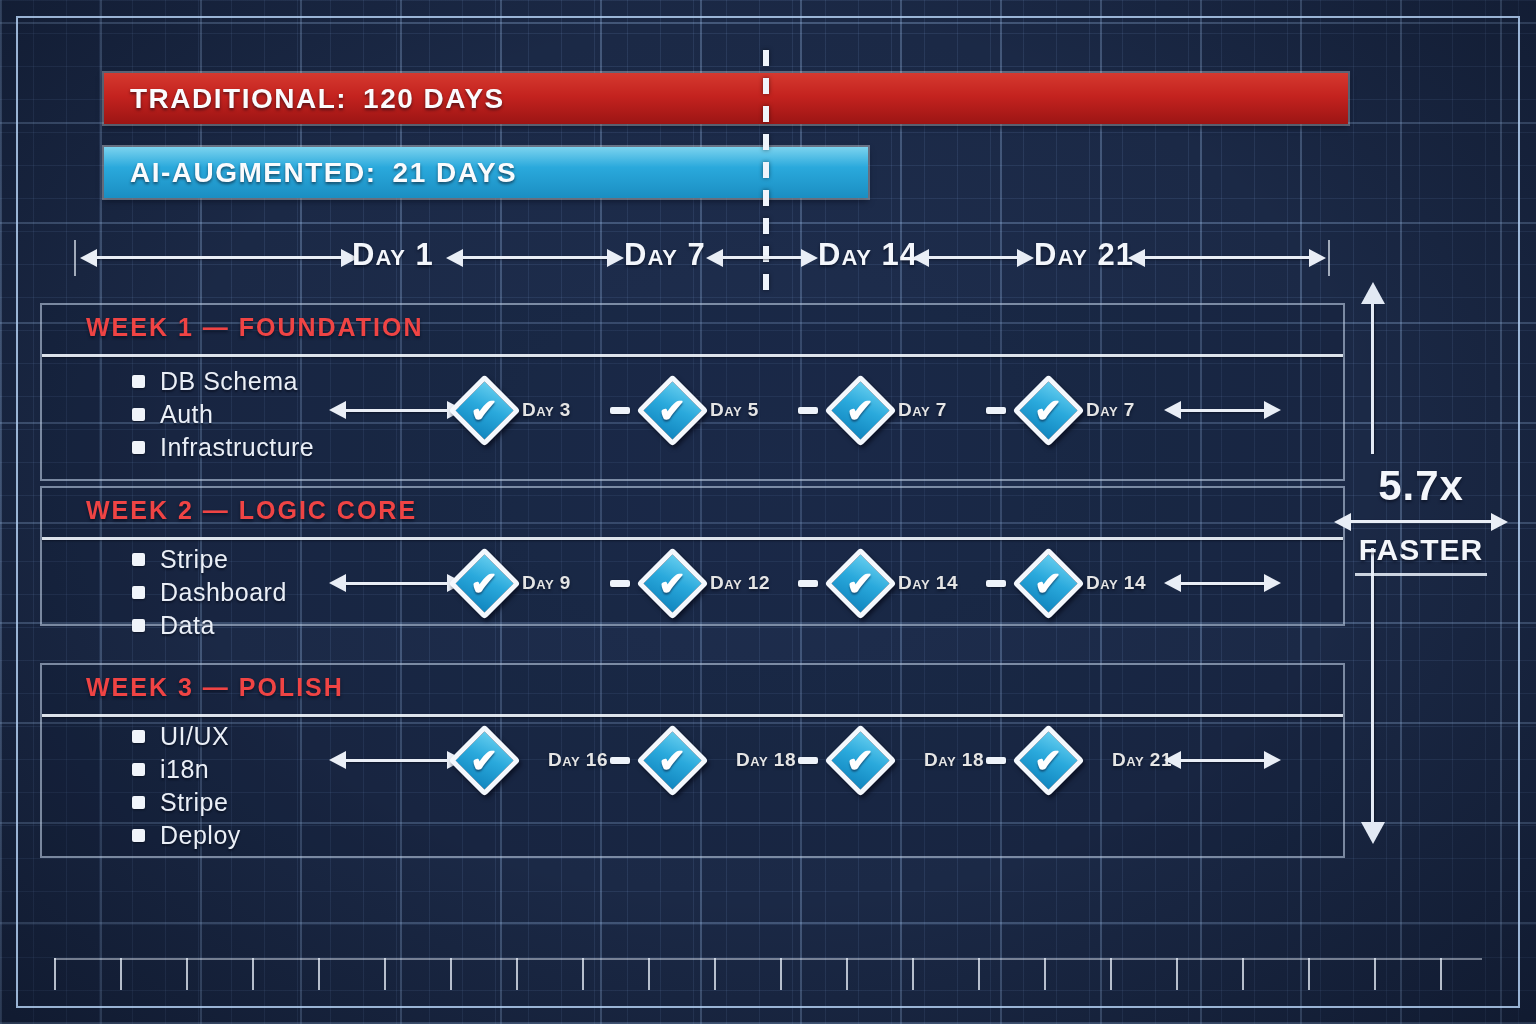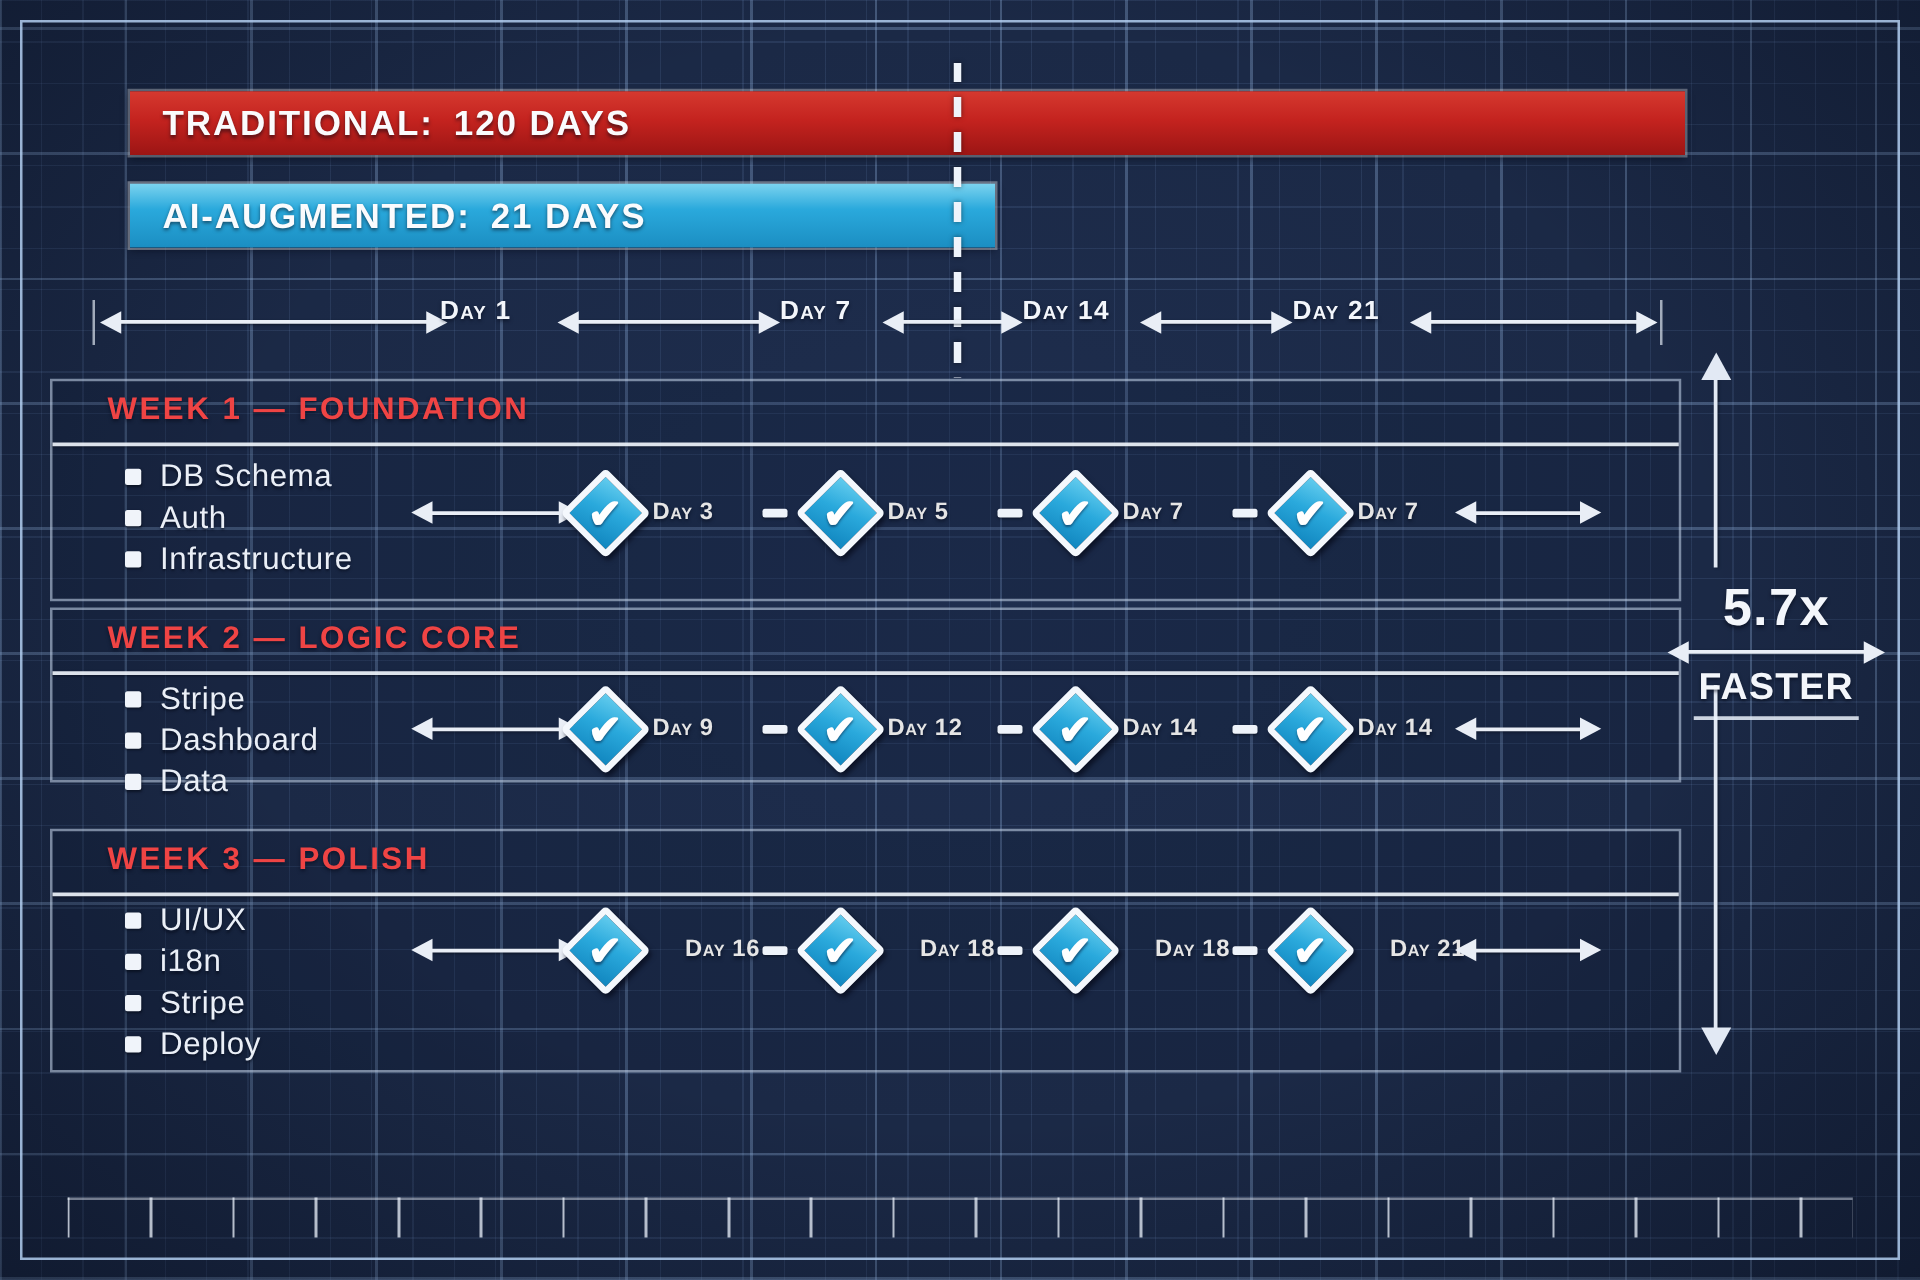--- a/index.html
+++ b/index.html
@@ -18,52 +18,52 @@
   .ruler{position:absolute;left:54px;right:54px;top:958px;height:30px;
     border-top:2px solid rgba(235,242,252,.45);
     background:repeating-linear-gradient(90deg, rgba(235,242,252,.75) 0 2px, transparent 2px 66px);}
   
   .bar{position:absolute;left:104px;height:51px;display:flex;align-items:center;gap:16px;
     padding-left:26px;color:#fafbfd;font-weight:bold;font-size:28px;letter-spacing:1.5px;
     text-shadow:0 2px 3px rgba(10,10,20,.55);box-sizing:border-box;}
   .bar.red{top:73px;width:1244px;
     background:linear-gradient(180deg,#d5392f 0%,#c4231f 45%,#9c1514 100%);
     box-shadow:0 0 0 2px rgba(255,255,255,.30), 0 3px 6px rgba(5,10,25,.6);}
-  .bar.blue{top:147px;width:692px;
+  .bar.blue{top:147px;width:764px;
     background:linear-gradient(180deg,#7bd3ef 0%,#2aa9dc 40%,#1b8ec2 100%);
     box-shadow:0 0 0 2px rgba(255,255,255,.35), 0 3px 6px rgba(5,10,25,.6);align-items:center;}
   .dashline{position:absolute;left:763px;top:50px;width:6px;height:252px;
     background:repeating-linear-gradient(180deg,#eff4fb 0 16px, transparent 16px 28px);
     filter:drop-shadow(0 0 2px rgba(0,0,0,.5));}
   
   .arrow{height:3px;background:#e9eef6;position:relative;box-shadow:0 1px 2px rgba(4,8,20,.5);}
   .arrow.abs{position:absolute;}
   .arrow.l::before{content:'';position:absolute;left:-16px;top:50%;transform:translateY(-50%);
     border-top:9px solid transparent;border-bottom:9px solid transparent;border-right:17px solid #e9eef6;}
   .arrow.r::after{content:'';position:absolute;right:-16px;top:50%;transform:translateY(-50%);
     border-top:9px solid transparent;border-bottom:9px solid transparent;border-left:17px solid #e9eef6;}
   .varrow{position:absolute;width:3px;background:#e2e9f4;box-shadow:1px 0 2px rgba(4,8,20,.5);}
   .varrow.up::before{content:'';position:absolute;top:-20px;left:50%;transform:translateX(-50%);
     border-left:12px solid transparent;border-right:12px solid transparent;border-bottom:22px solid #e2e9f4;}
   .varrow.down::after{content:'';position:absolute;bottom:-20px;left:50%;transform:translateX(-50%);
     border-left:12px solid transparent;border-right:12px solid transparent;border-top:22px solid #e2e9f4;}
   .endtick{position:absolute;width:2px;background:rgba(235,242,252,.65);}
   
-  .tl-label{position:absolute;top:237px;font-weight:bold;font-size:21px;font-variant:small-caps;
+  .tl-label{position:absolute;top:237px;font-weight:bold;font-size:31px;font-variant:small-caps;
     letter-spacing:1px;color:#f3f6fb;text-shadow:0 2px 3px rgba(5,10,25,.6);}
   
   .week{position:absolute;left:40px;width:1305px;border:2px solid rgba(205,222,244,.55);
     box-sizing:border-box;background:rgba(12,22,46,.18);}
   .week h2{position:absolute;left:44px;top:8px;margin:0;font-size:25px;font-weight:bold;
     letter-spacing:2px;color:#ef4444;text-shadow:0 2px 3px rgba(5,10,25,.6);}
   .rule{position:absolute;left:0;right:0;top:49px;height:3px;background:rgba(238,243,250,.92);
     box-shadow:0 1px 2px rgba(4,8,20,.5);}
   .tasks{position:absolute;left:58px;margin:0;padding:0;list-style:none;}
   .tasks li{display:flex;align-items:center;height:33px;font-size:25px;color:#eaeff7;
-    letter-spacing:.5px;text-shadow:0 2px 2px rgba(5,10,25,.6);}
+    letter-spacing:.5px;text-shadow:0 2px 2px rgba(5,10,25,.6);margin-left:32px;}
   .bullet{width:13px;height:13px;background:#f0f4fa;border-radius:2px;margin-right:15px;
     box-shadow:0 1px 2px rgba(4,8,20,.6);flex:none;}
   
   .mrow{position:absolute;left:303px;right:78px;height:66px;display:flex;align-items:center;}
   .lead{width:103px;flex:none;margin-right:4px;}
   .tail{flex:1;margin-left:6px;}
   .dia-wrap{position:relative;width:64px;height:64px;flex:none;display:flex;align-items:center;
     justify-content:center;filter:drop-shadow(2px 3px 2px rgba(5,10,25,.75));}
   .dia{position:absolute;width:41px;height:41px;transform:rotate(45deg);border-radius:4px;
     background:linear-gradient(160deg,#63ccee 0%,#2aa9dc 45%,#1186bf 100%);

